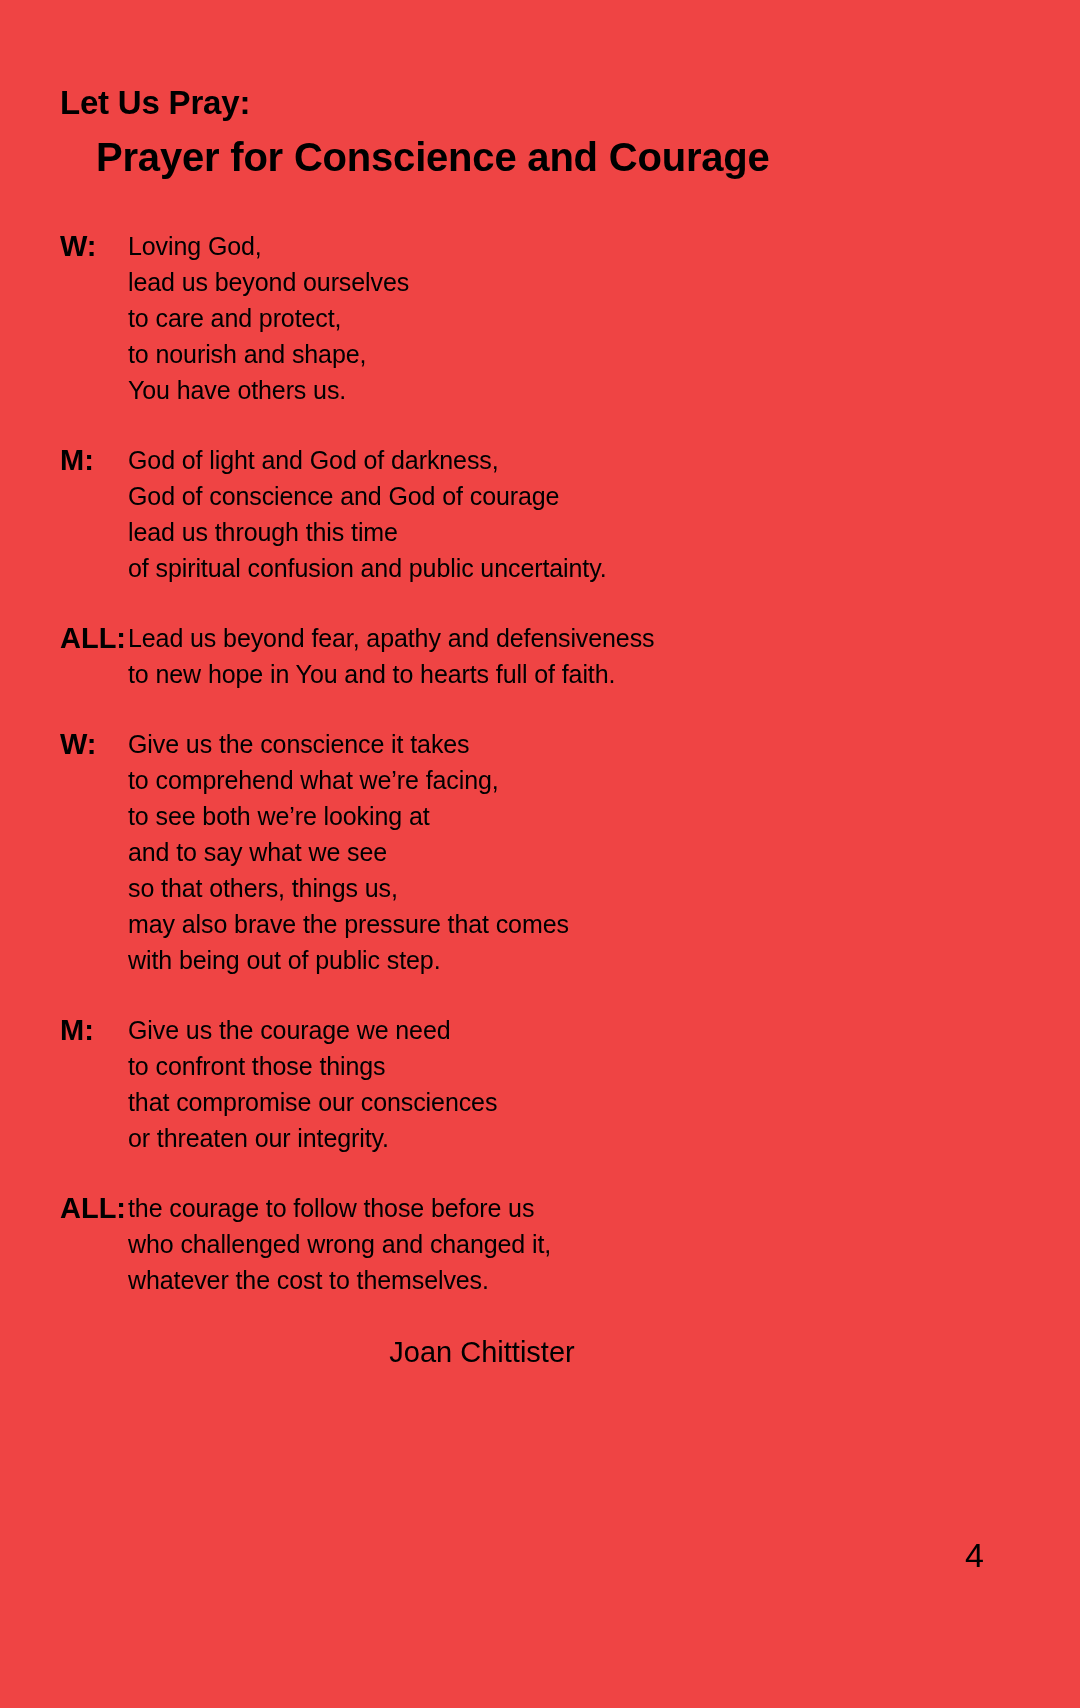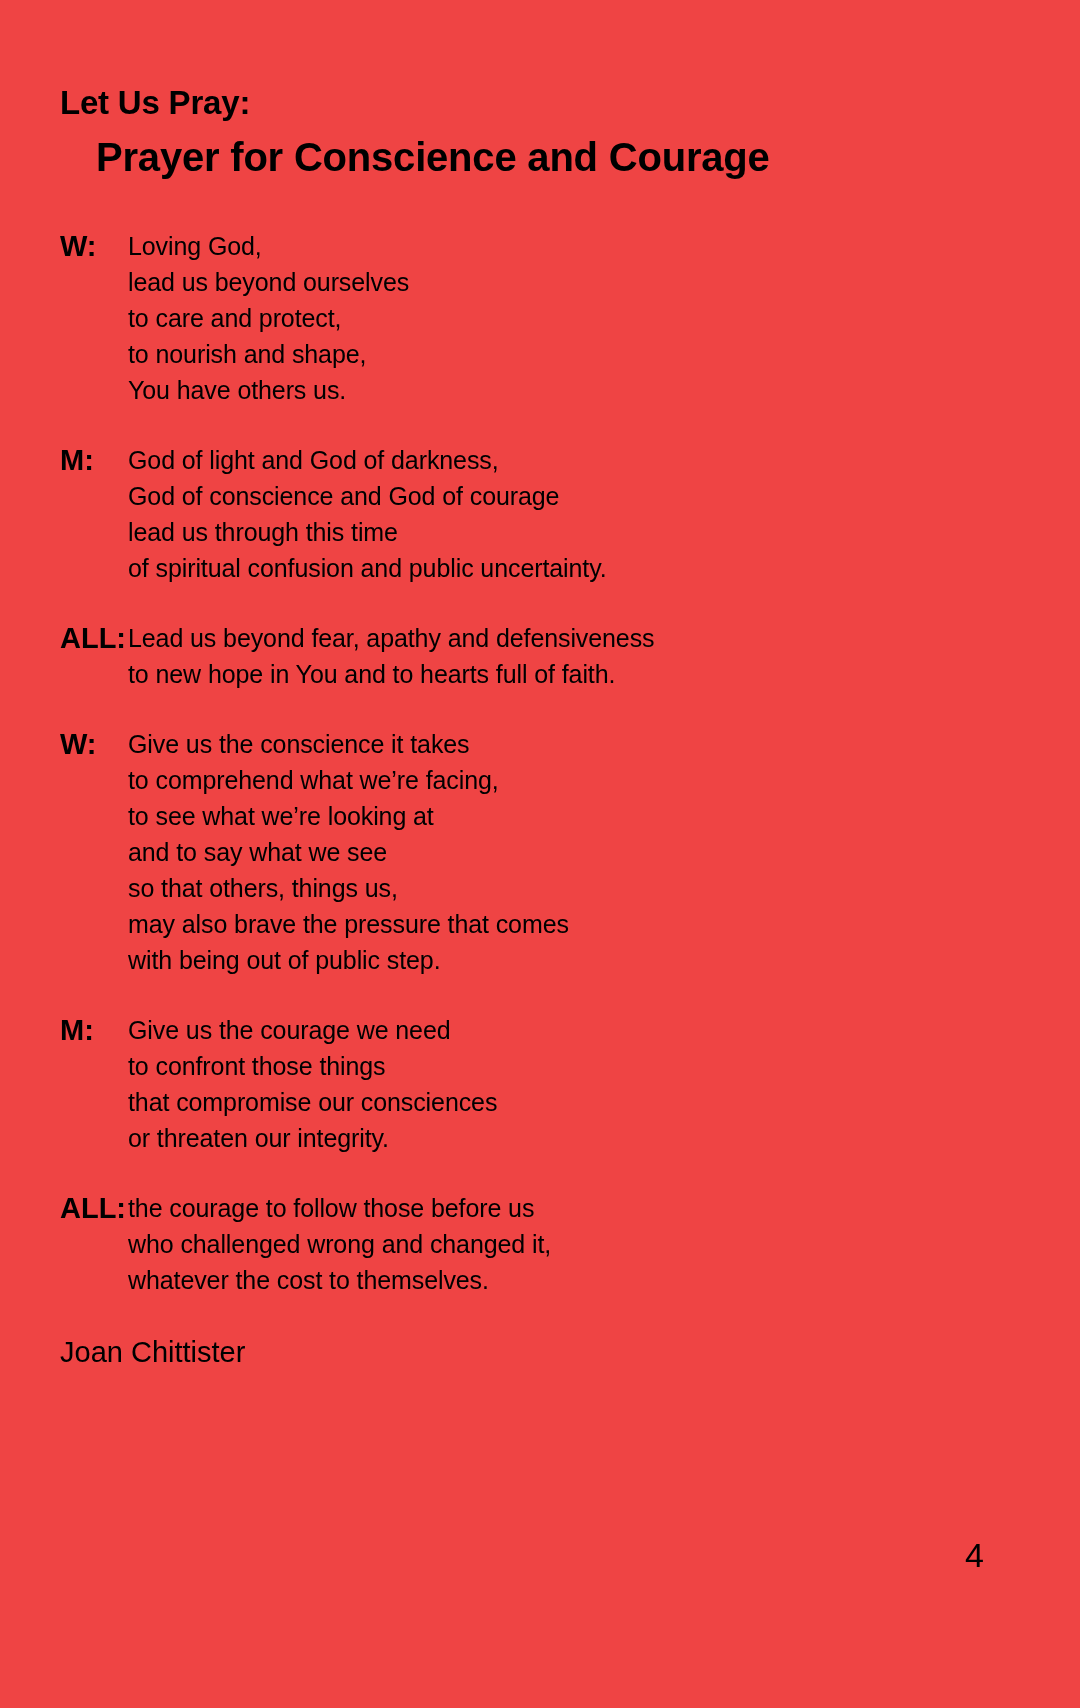--- a/index.html
+++ b/index.html
@@ -65,21 +65,21 @@
     font-size: 25px;
     line-height: 36px;
     white-space: pre;
     letter-spacing: -0.1px;
   }
 
   
   .attribution {
     margin-top: 36px;
     padding-right: 80px;
-    text-align: left;
+    text-align: center;
     font-size: 29px;
     line-height: 36px;
     white-space: pre;
   }
   .page-number {
     position: absolute;
     right: 96px;
     bottom: 134px;
     font-size: 34px;
     line-height: 38px;
@@ -124,21 +124,21 @@
       <div class="verse-line">Lead us beyond fear, apathy and defensiveness</div>
       <div class="verse-line">to new hope in You and to hearts full of faith.</div>
     </div>
   </div>
 
   <div class="stanza">
     <div class="stanza-label">W:</div>
     <div class="stanza-lines">
       <div class="verse-line">Give us the conscience it takes</div>
       <div class="verse-line">to comprehend what we’re facing,</div>
-      <div class="verse-line">to see what we’re looking at</div>
+      <div class="verse-line">to see both we’re looking at</div>
       <div class="verse-line">and to say what we see</div>
       <div class="verse-line">so that others, things us,</div>
       <div class="verse-line">may also brave the pressure that comes</div>
       <div class="verse-line">with being out of public step.</div>
     </div>
   </div>
 
   <div class="stanza">
     <div class="stanza-label">M:</div>
     <div class="stanza-lines">

